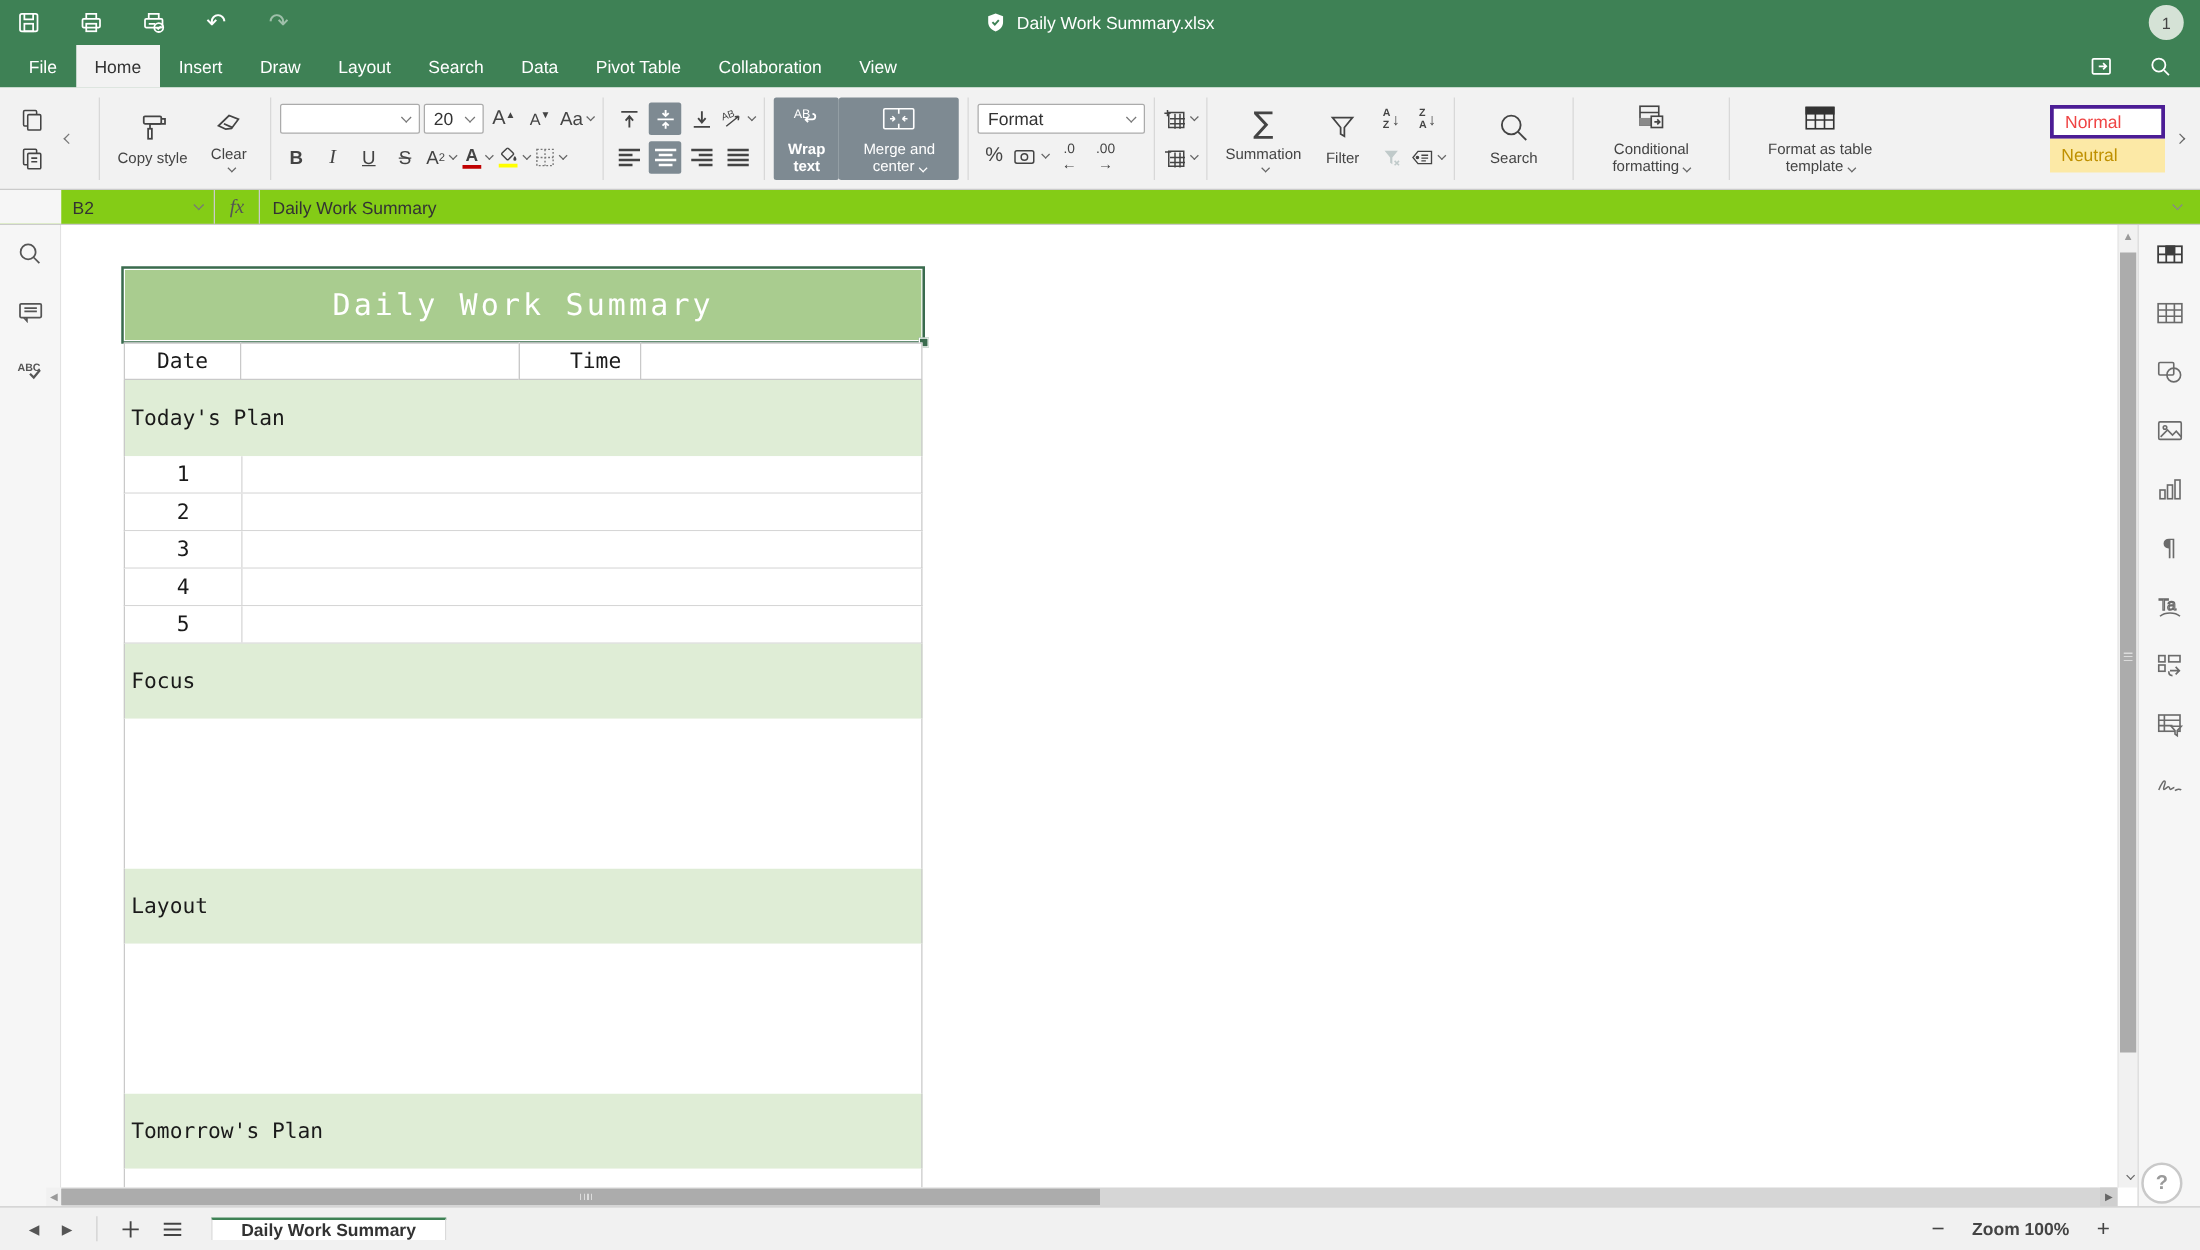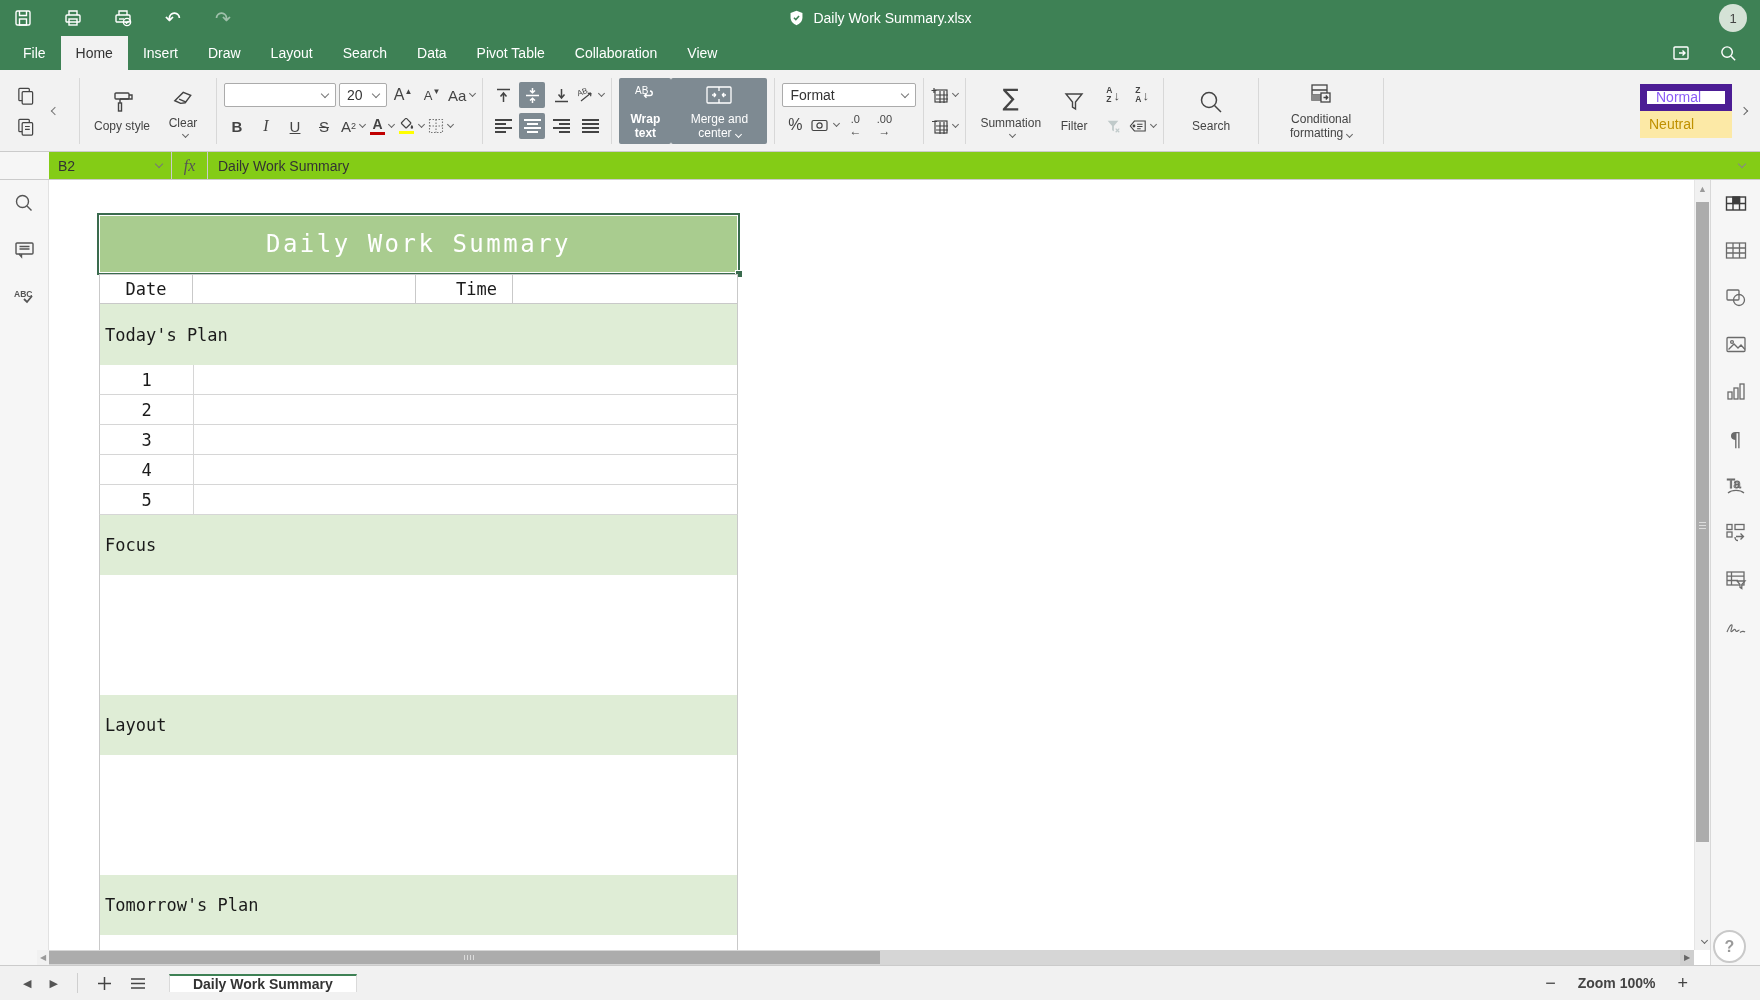--- a/index.html
+++ b/index.html
@@ -51,21 +51,21 @@
   .al-r { align-items:flex-end; } .al-r i:nth-child(2n){ width:11px; } .al-r i:nth-child(2n+1){ width:17px; }
   .al-j i { width:17px; }
   .decb { display:flex; flex-direction:column; align-items:center; line-height:1; font-size:11px; color:#444; }
   .decb .ar { font-size:12px; }
   .sortb { display:flex; align-items:center; gap:1px; }
   .sortb .ltrs { display:flex; flex-direction:column; font-size:8.5px; line-height:1.05; font-weight:bold; }
   .sortb .ar { font-size:13px; }
   .g-styles { margin-left:auto; display:flex; align-items:center; }
   .stylegal { width:92px; }
   .style-item { height:27px; display:flex; align-items:center; padding:0 9px; font-size:14px; }
-  .style-item.normal { background:#fff; border:7px solid #4c1d95; color:#8b5cf6;text-align:right; }
+  .style-item.normal { background:#fff; border:3px solid #4c1d95; color:#ef4444;text-align:right; }
   .style-item.neutral { background:#FCE9A6; color:#BF9000; }
   .gal-next { width:24px; height:56px; display:flex; align-items:center; justify-content:center; color:#666; }
 
   
   .formulabar { position:absolute; left:0; top:152px; width:100%; height:28px; background:#84cc16; border-bottom:1px solid #CBCBCB; display:flex; align-items:center; }
   .fb-corner { width:49px; height:100%; background:#F6F6F6; flex:none; }
   .namebox { width:123px; height:100%; display:flex; align-items:center; padding:0 9px; font-size:14px; color:#333; border-right:1px solid #CBCBCB; flex:none; }
   .namebox .chev { margin-left:auto; color:#777; }
   .fxbox { width:36px; height:100%; display:flex; align-items:center; justify-content:center; font-family:"Liberation Serif",serif; font-style:italic; font-size:16px; color:#555; border-right:1px solid #CBCBCB; flex:none; }
   .fvalue { flex:1; padding:0 10px; font-size:14px; color:#333; }
@@ -500,20 +500,30 @@
             <rect x="5" y="13" width="15" height="5" fill="#8a8a8a" stroke="#8a8a8a"></rect>
             <rect x="14" y="11" width="9" height="9" fill="#F2F2F2"></rect>
             <path d="M16.5 15.5h4M18.8 13.5l2 2-2 2"></path>
           </svg>
       </span>
       <span><span>Conditional formatting</span><i class="chev sm" style="color:#666;"></i></span>
     </div>
 
     <div class="tdiv"></div>
 
+    <div class="tbig" style="width:130px;">
+      <span class="bicon">
+        <svg width="28" height="24" viewBox="0 0 28 24" fill="none" stroke="#333" stroke-width="1.3">
+            <rect x="3" y="3" width="22" height="17"></rect>
+            <rect x="3" y="3" width="22" height="5" fill="#333"></rect>
+            <path d="M3 13h22M10.3 3v17M17.6 3v17"></path>
+          </svg>
+      </span>
+      <span><span>Format as table template</span><i class="chev sm" style="color:#666;"></i></span>
+    </div>
 
     <div class="g-styles">
       <div class="stylegal">
         <div class="style-item normal">
             <span>Normal</span>
           </div>
         <div class="style-item neutral">
             <span>Neutral</span>
           </div>
       </div>

